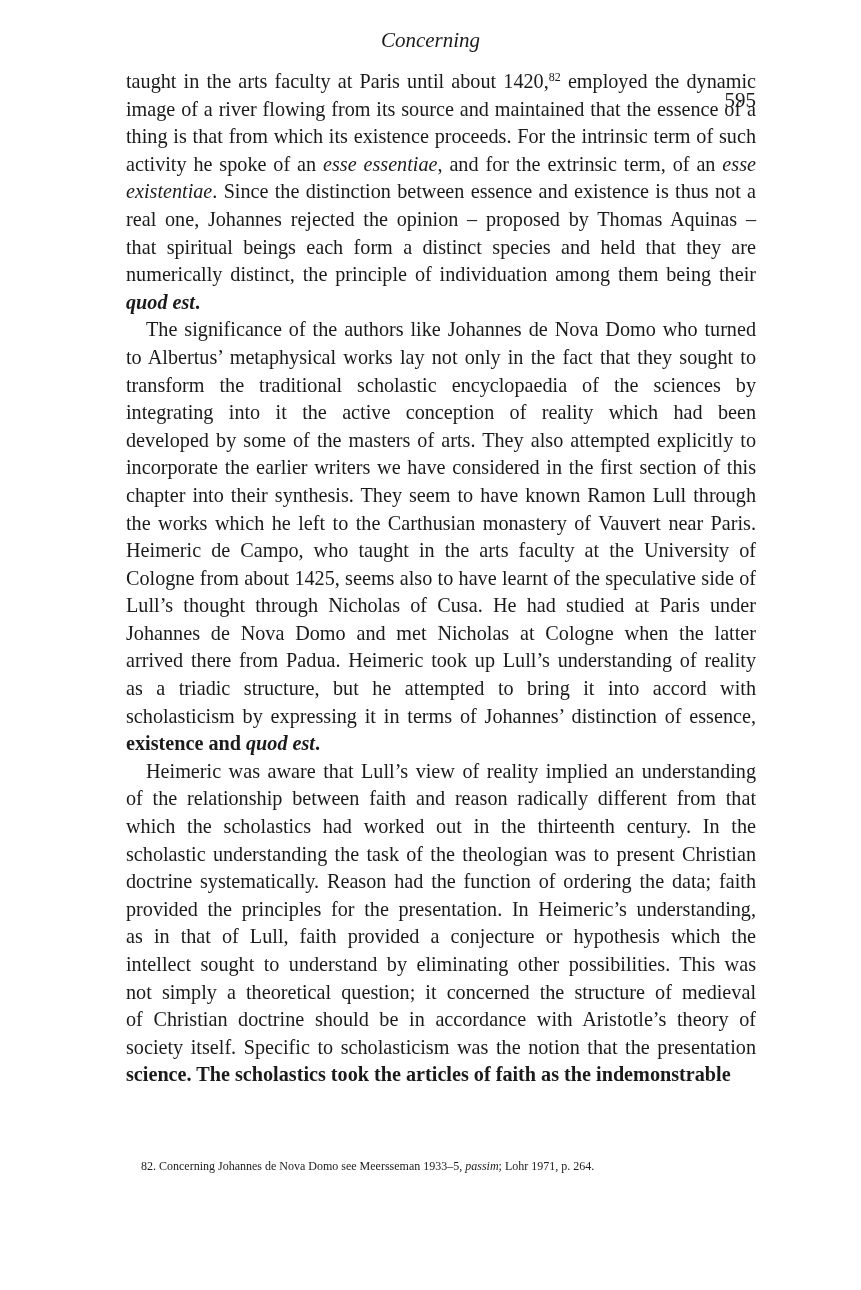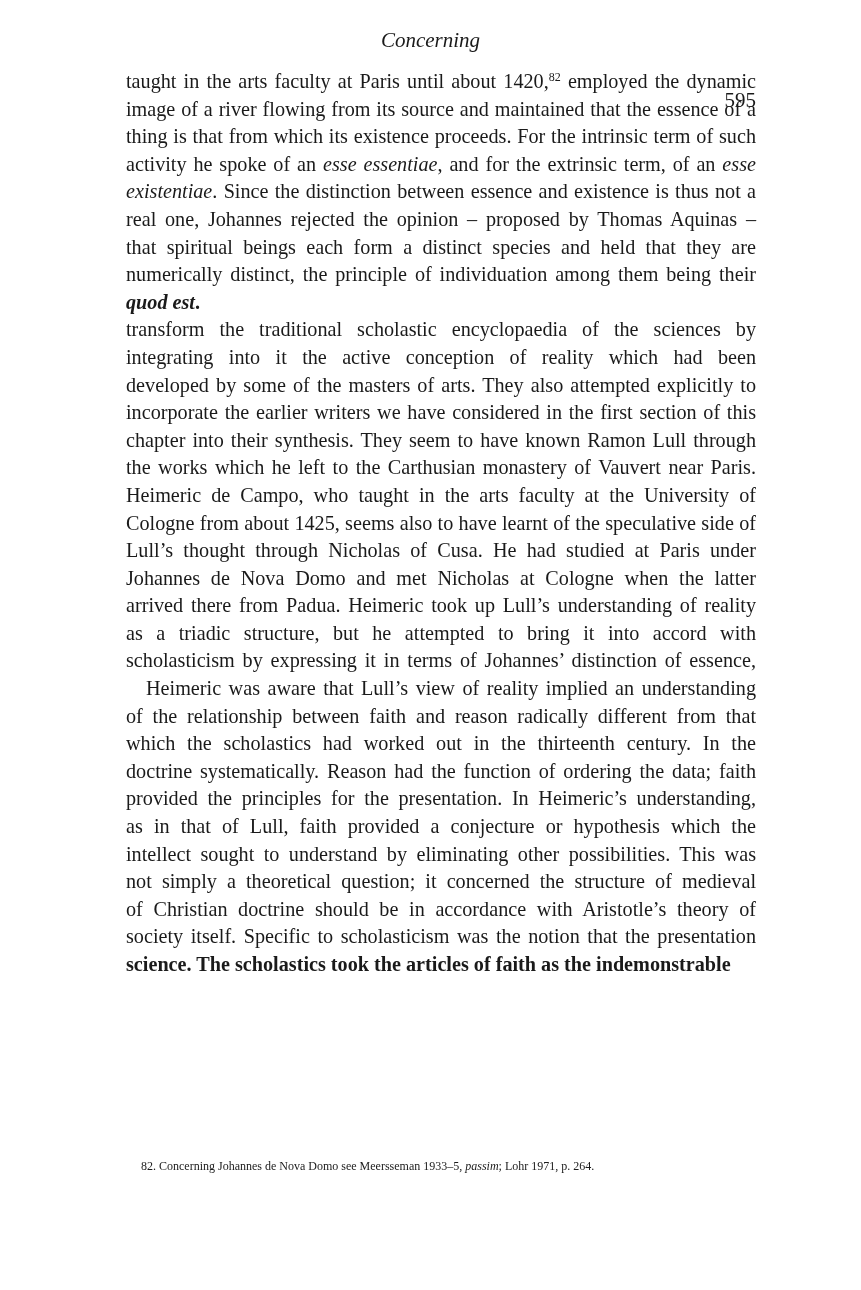--- a/index.html
+++ b/index.html
@@ -36,38 +36,42 @@
         <span class="line"><span>image of a river flowing from its source and maintained that the essence of a</span></span>
         <span class="line"><span>thing is that from which its existence proceeds. For the intrinsic term of such</span></span>
         <span class="line"><span>activity he spoke of an </span><i>esse essentiae</i><span>, and for the extrinsic term, of an </span><i>esse</i></span>
         <span class="line"><i>existentiae</i><span>. Since the distinction between essence and existence is thus not a</span></span>
         <span class="line"><span>real one, Johannes rejected the opinion – proposed by Thomas Aquinas –</span></span>
         <span class="line"><span>that spiritual beings each form a distinct species and held that they are</span></span>
         <span class="line"><span>numerically distinct, the principle of individuation among them being their</span></span>
         <span class="line last"><i>quod est</i><span>.</span></span>
       </p>
       <p>
+        <span class="line indent1"><span>The significance of the authors like Johannes de Nova Domo who turned</span></span>
+        <span class="line"><span>to Albertus’ metaphysical works lay not only in the fact that they sought to</span></span>
         <span class="line"><span>transform the traditional scholastic encyclopaedia of the sciences by</span></span>
         <span class="line"><span>integrating into it the active conception of reality which had been</span></span>
         <span class="line"><span>developed by some of the masters of arts. They also attempted explicitly to</span></span>
         <span class="line"><span>incorporate the earlier writers we have considered in the first section of this</span></span>
         <span class="line"><span>chapter into their synthesis. They seem to have known Ramon Lull through</span></span>
         <span class="line"><span>the works which he left to the Carthusian monastery of Vauvert near Paris.</span></span>
         <span class="line"><span>Heimeric de Campo, who taught in the arts faculty at the University of</span></span>
         <span class="line"><span>Cologne from about 1425, seems also to have learnt of the speculative side of</span></span>
         <span class="line"><span>Lull’s thought through Nicholas of Cusa. He had studied at Paris under</span></span>
         <span class="line"><span>Johannes de Nova Domo and met Nicholas at Cologne when the latter</span></span>
         <span class="line"><span>arrived there from Padua. Heimeric took up Lull’s understanding of reality</span></span>
         <span class="line"><span>as a triadic structure, but he attempted to bring it into accord with</span></span>
         <span class="line"><span>scholasticism by expressing it in terms of Johannes’ distinction of essence,</span></span>
+        <span class="line last"><span>existence and </span><i>quod est</i><span>.</span></span>
       </p>
       <p>
         <span class="line indent1"><span>Heimeric was aware that Lull’s view of reality implied an understanding</span></span>
         <span class="line"><span>of the relationship between faith and reason radically different from that</span></span>
         <span class="line"><span>which the scholastics had worked out in the thirteenth century. In the</span></span>
+        <span class="line"><span>scholastic understanding the task of the theologian was to present Christian</span></span>
         <span class="line"><span>doctrine systematically. Reason had the function of ordering the data; faith</span></span>
         <span class="line"><span>provided the principles for the presentation. In Heimeric’s understanding,</span></span>
         <span class="line"><span>as in that of Lull, faith provided a conjecture or hypothesis which the</span></span>
         <span class="line"><span>intellect sought to understand by eliminating other possibilities. This was</span></span>
         <span class="line"><span>not simply a theoretical question; it concerned the structure of medieval</span></span>
         <span class="line"><span>of Christian doctrine should be in accordance with Aristotle’s theory of</span></span>
         <span class="line"><span>society itself. Specific to scholasticism was the notion that the presentation</span></span>
         <span class="line last"><span>science. The scholastics took the articles of faith as the indemonstrable</span></span>
       </p>
     </div>

